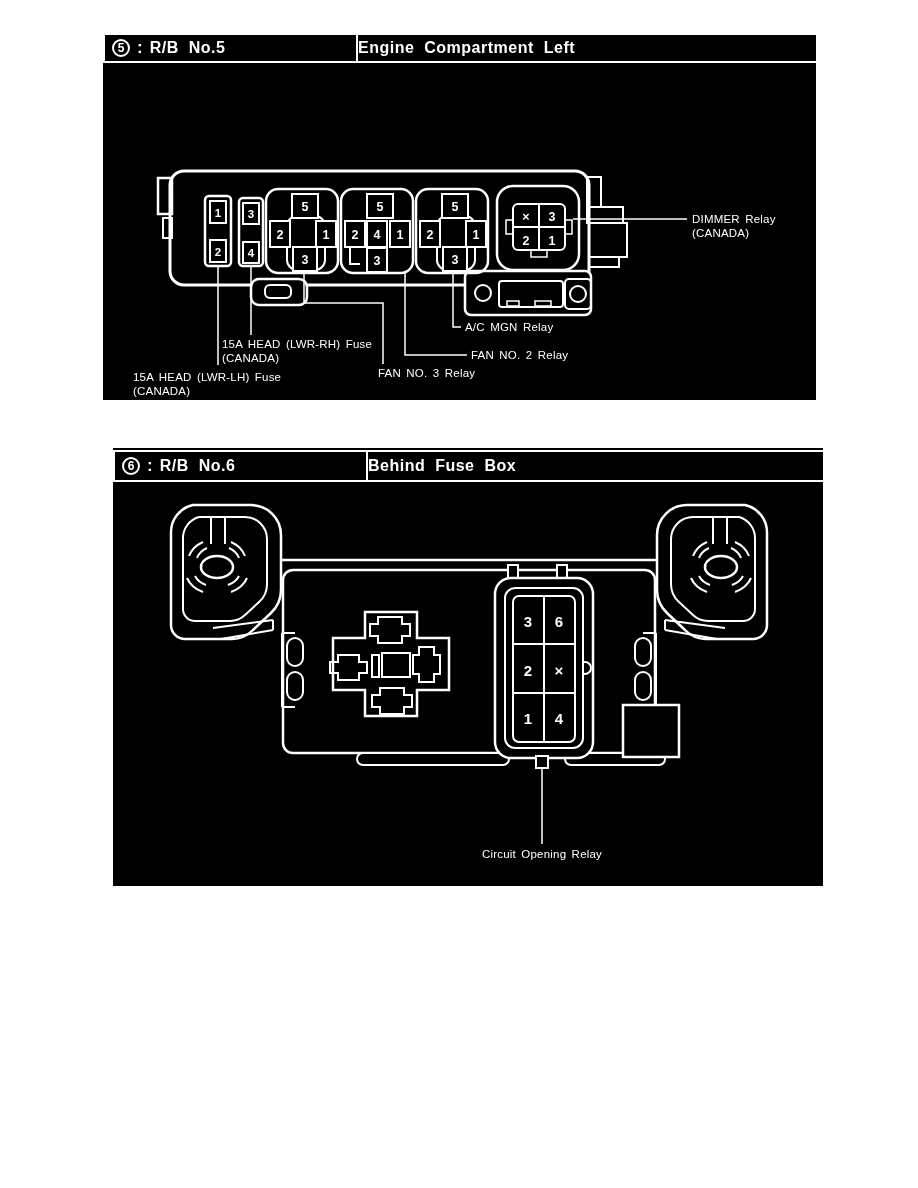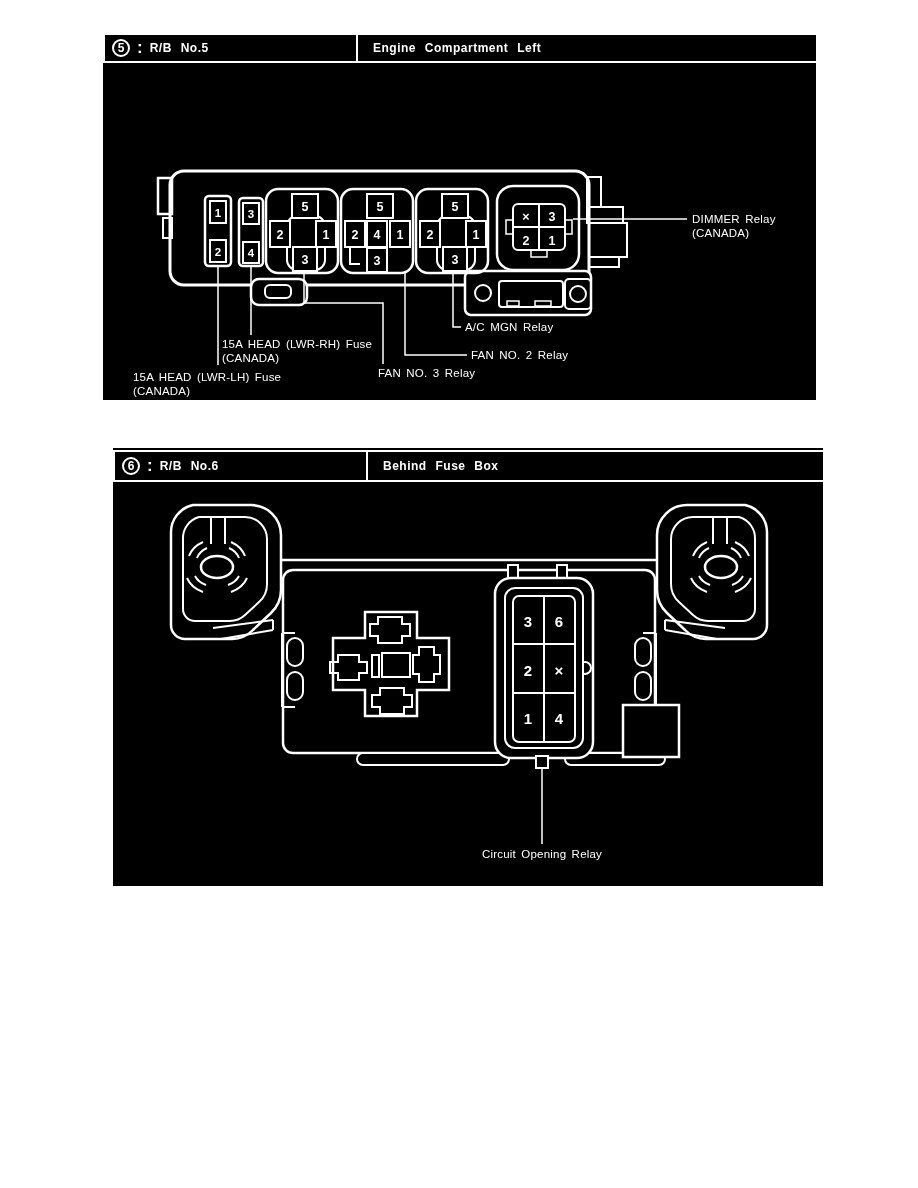--- a/index.html
+++ b/index.html
@@ -7,25 +7,25 @@
         font-family:"Liberation Sans",sans-serif;}
   .panel{position:absolute;background:#000;}
   #panel-rb5{left:103px;top:33px;width:713px;height:367px;}
   #panel-rb6{left:113px;top:448px;width:710px;height:438px;}
   .panel-title{position:absolute;left:0;right:0;display:flex;align-items:stretch;
                border-top:2px solid #fff;border-bottom:2px solid #fff;color:#fff;}
   #panel-rb5 .panel-title{top:0;height:26px;}
   #panel-rb6 .panel-title{top:2px;height:28px;}
   .title-left{display:flex;align-items:center;width:255px;border-left:2px solid #fff;
               border-right:2px solid #fff;padding-left:7px;box-sizing:border-box;}
-  .title-right{display:flex;align-items:center;padding-left:15px;}
+  .title-right{display:flex;align-items:center;}
   .badge{display:inline-flex;align-items:center;justify-content:center;width:18px;height:18px;
          border:2px solid #fff;border-radius:50%;font-size:12px;font-weight:bold;margin-right:5px;
          box-sizing:border-box;}
-  .ttl{font-size:12px;font-weight:bold;letter-spacing:.5px;white-space:nowrap;}
+  .ttl{font-size:16px;font-weight:bold;letter-spacing:.5px;white-space:nowrap;}
   .wsp{word-spacing:5px;}
   .colon{font-size:17px;font-weight:bold;margin:0 7px 0 2px;}
   svg{position:absolute;left:0;}
   #svg5{top:26px;}
   #svg6{top:32px;}
   svg *{vector-effect:none;}
   .ln{stroke:#fff;fill:none;}
   .fb{stroke:#fff;fill:#000;}
   text{fill:#fff;font-family:"Liberation Sans",sans-serif;}
   .lbl{font-size:11.5px;letter-spacing:.2px;word-spacing:2px;}

